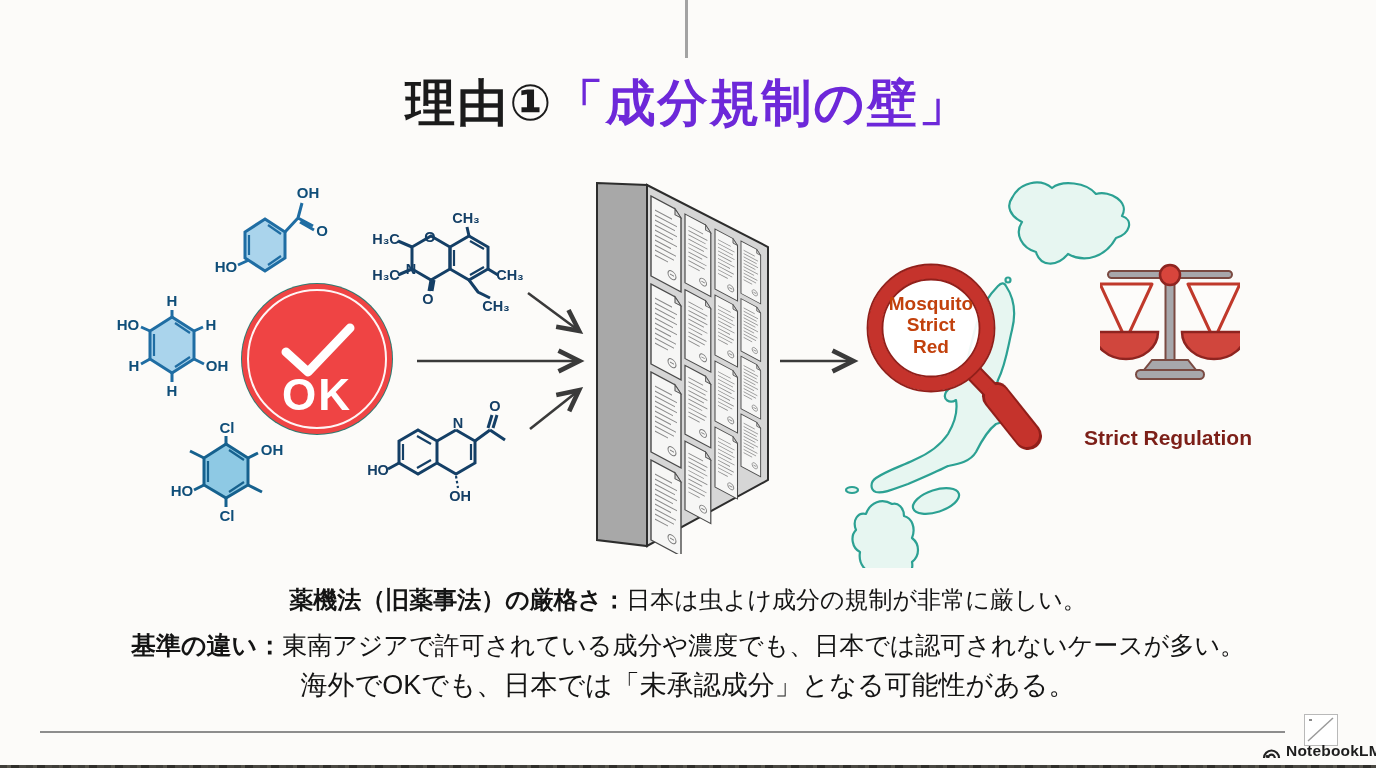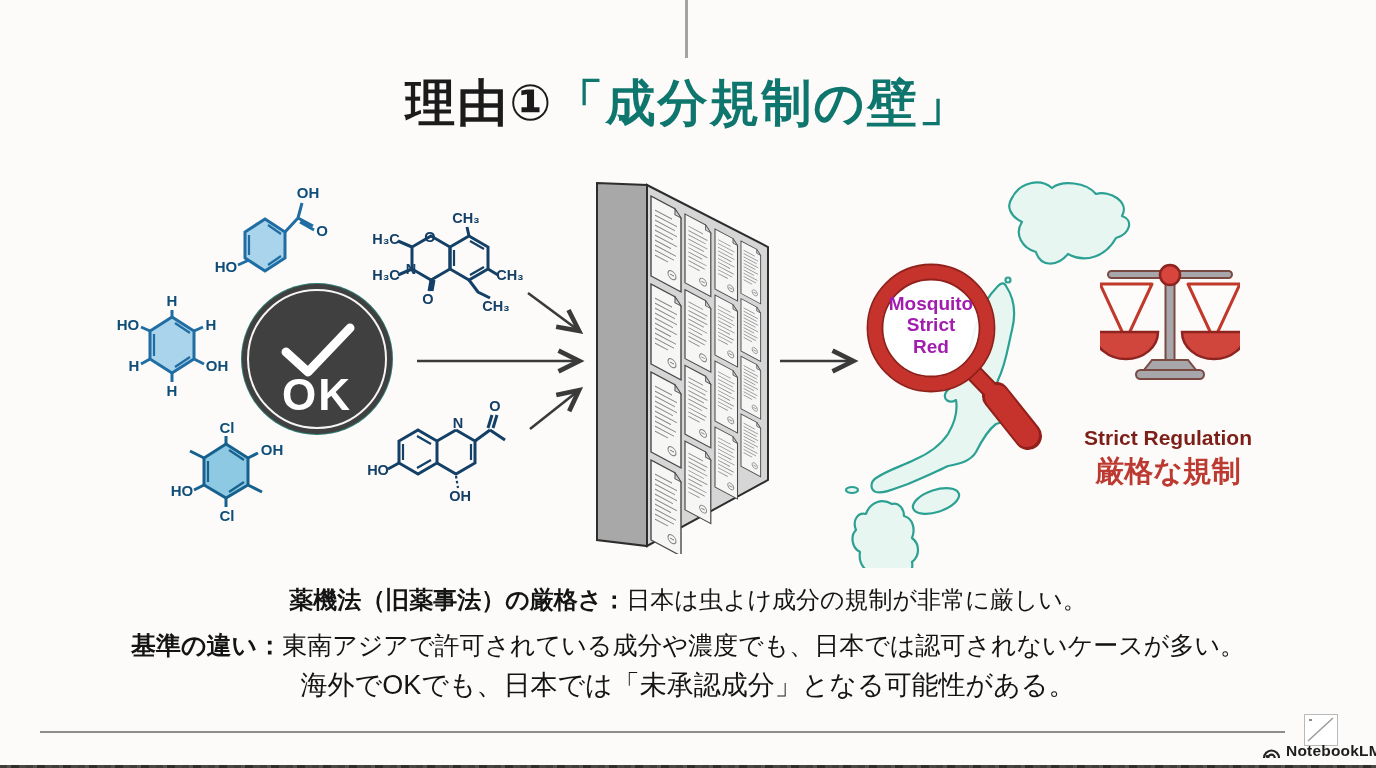--- a/index.html
+++ b/index.html
@@ -4,30 +4,30 @@
 <style>
   html,body{margin:0;padding:0;}
   body{width:1376px;height:768px;position:relative;overflow:hidden;
        background:#fcfbf9;font-family:"Liberation Sans","DejaVu Sans",sans-serif;}
   .abs{position:absolute;}
   
   #top-divider{left:685px;top:0;width:3px;height:58px;background:#a3a3a3;}
   
   #title{left:0;top:70px;width:100%;text-align:center;font-size:50px;font-weight:900;
          letter-spacing:2px;color:#1b1b1b;white-space:nowrap;}
-  #title .hl{color:#0f766e;}
+  #title .hl{color:#6d28d9;}
   
   #ok-badge{left:242px;top:284px;width:150px;height:150px;border-radius:50%;
-            background:#404040;box-shadow:0 0 0 1px #2f7a71;}
+            background:#ef4444;box-shadow:0 0 0 1px #2f7a71;}
   #ok-badge .ring{position:absolute;left:5px;top:5px;right:5px;bottom:5px;
                   border:2.5px solid rgba(255,255,255,.95);border-radius:50%;}
   #ok-badge .ok-label{position:absolute;left:0;top:86px;width:100%;text-align:center;
                       color:#fff;font-size:44px;font-weight:900;letter-spacing:2px;}
   
-  #mag-text{left:866px;top:293px;width:130px;text-align:center;color:#a21caf;
+  #mag-text{left:866px;top:293px;width:130px;text-align:center;color:#c2410c;
             font-size:19px;font-weight:800;line-height:1.13;}
   
   #strict{left:1058px;top:386px;width:220px;text-align:center;}
   #strict .en{font-size:21px;font-weight:800;color:#7c1f18;margin-top:40px;}
   #strict .ja{font-size:29px;font-weight:900;color:#bc3a31;margin-top:2px;}
   
   .note{left:0;width:100%;text-align:center;color:#141414;white-space:nowrap;}
   #note1{top:584px;font-size:24px;}
   #note2{top:629px;font-size:25px;font-family:Liberation Serif, serif;}
   #note3{top:667px;font-size:27px;}
@@ -219,21 +219,20 @@
   <circle cx="70" cy="27" r="10" fill="#d8453c" stroke="#8e2420" stroke-width="2.5"></circle>
   <g>
     <polygon points="0,36 52,36 26,92 " fill="#fdfcfa" stroke="#c0392b" stroke-width="3" stroke-linejoin="round"></polygon>
     <path d="M-6,84 A32,27 0 0 0 58,84 Z" fill="#d0463d" stroke="#8e2420" stroke-width="2.5"></path>
     <polygon points="88,36 140,36 114,92" fill="#fdfcfa" stroke="#c0392b" stroke-width="3" stroke-linejoin="round"></polygon>
     <path d="M82,84 A32,27 0 0 0 146,84 Z" fill="#d0463d" stroke="#8e2420" stroke-width="2.5"></path>
   </g>
 </svg>
 <div class="abs" id="strict">
   <div class="en">Strict Regulation</div>
-  <div class="ja">厳格な規制</div>
 </div>
 
 <div class="abs note" id="note1"><b>薬機法（旧薬事法）の厳格さ：</b><span>日本は虫よけ成分の規制が非常に厳しい。</span></div>
 <div class="abs note" id="note2"><b>基準の違い：</b><span>東南アジアで許可されている成分や濃度でも、日本では認可されないケースが多い。</span></div>
 <div class="abs note" id="note3"><span>海外でOKでも、日本では「未承認成分」となる可能性がある。</span></div>
 
 <div class="abs" id="footer-line"></div>
 <div class="abs" id="corner-icon">
   <svg width="31" height="29" viewBox="0 0 31 29">
     <line x1="3" y1="26" x2="28" y2="3" stroke="#9a9a9a" stroke-width="1.5"></line>

